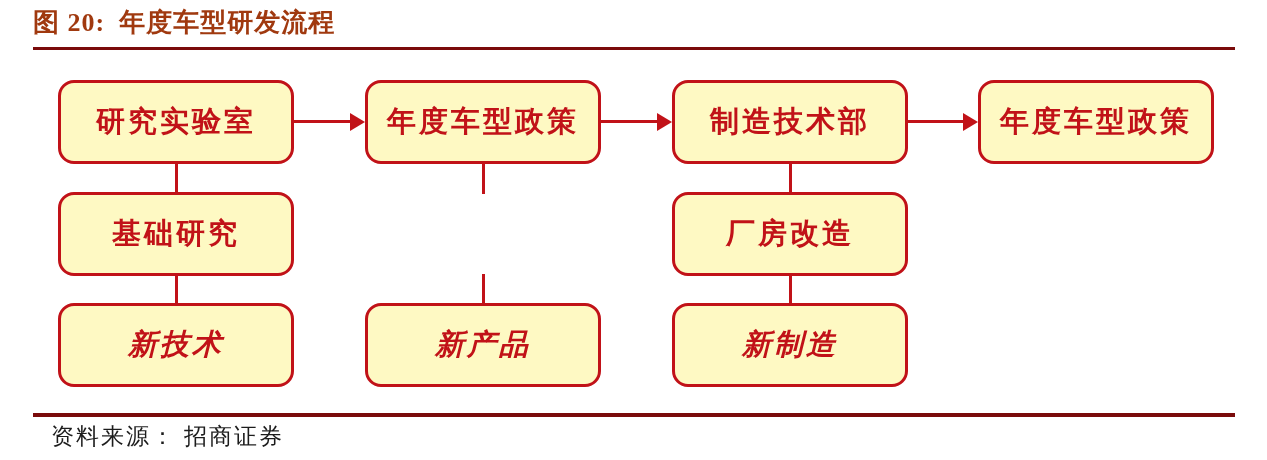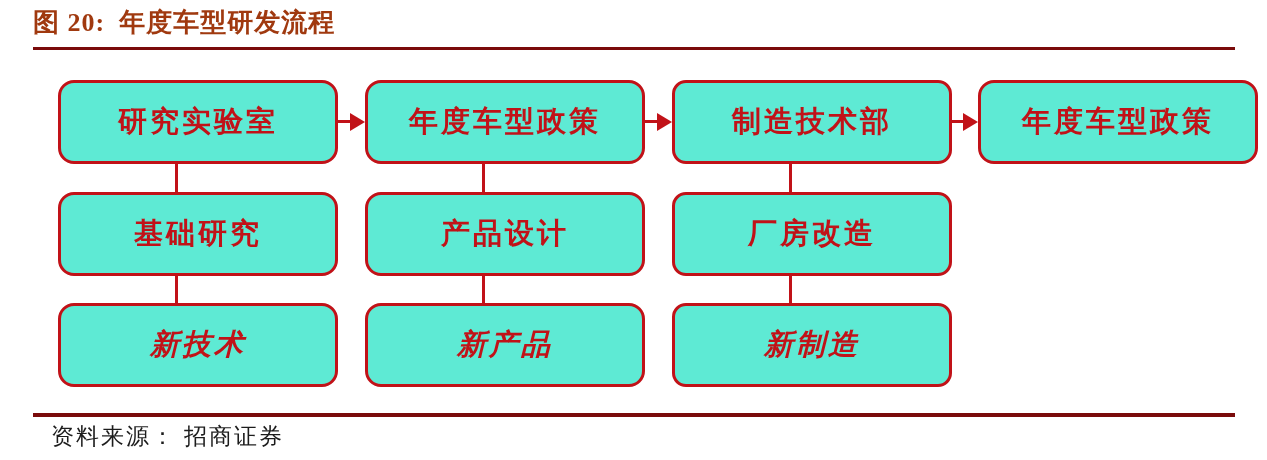--- a/index.html
+++ b/index.html
@@ -39,39 +39,39 @@
     position:absolute;
     left:33px;
     width:1202px;
     background:var(--rule-maroon);
   }
   .rule-top{top:47px;height:3px;}
   .rule-bottom{top:413px;height:4px;}
   
   .box{
     position:absolute;
-    width:280px;
+    width:236px;
     height:84px;
     box-sizing:border-box;
     border:3px solid var(--box-red);
     border-radius:16px;
-    background:#5eead4;
+    background:#fef9c3;
     display:flex;
     align-items:center;
     justify-content:center;
     color:var(--box-red);
     font-size:29px;
     font-weight:600;
     letter-spacing:3px;
     font-family:"Liberation Serif","DejaVu Serif",serif;
     z-index:2;
   }
   .col1{left:58px;}
   .col2{left:365px;}
-  .col3{left:672px;border-radius:14px;}
+  .col3{left:672px;}
   .col4{left:978px;}
   .row1{top:80px;}
   .row2{top:192px;}
   .row3{top:303px;font-style:italic;}
   
   .vline{
     position:absolute;
     width:3px;
     background:var(--box-red);
     z-index:1;
@@ -129,21 +129,20 @@
 
   <div class="rule rule-top"></div>
 
   <div class="box col1 row1">研究实验室</div>
   <div class="box col1 row2">基础研究</div>
   <div class="box col1 row3">新技术</div>
   <div class="vline vx1 vr1"></div>
   <div class="vline vx1 vr2"></div>
 
   <div class="box col2 row1">年度车型政策</div>
-  <div class="box col2 row2">产品设计</div>
   <div class="box col2 row3">新产品</div>
   <div class="vline vx2 vr1"></div>
   <div class="vline vx2 vr2"></div>
 
   <div class="box col3 row1">制造技术部</div>
   <div class="box col3 row2">厂房改造</div>
   <div class="box col3 row3">新制造</div>
   <div class="vline vx3 vr1"></div>
   <div class="vline vx3 vr2"></div>
 

